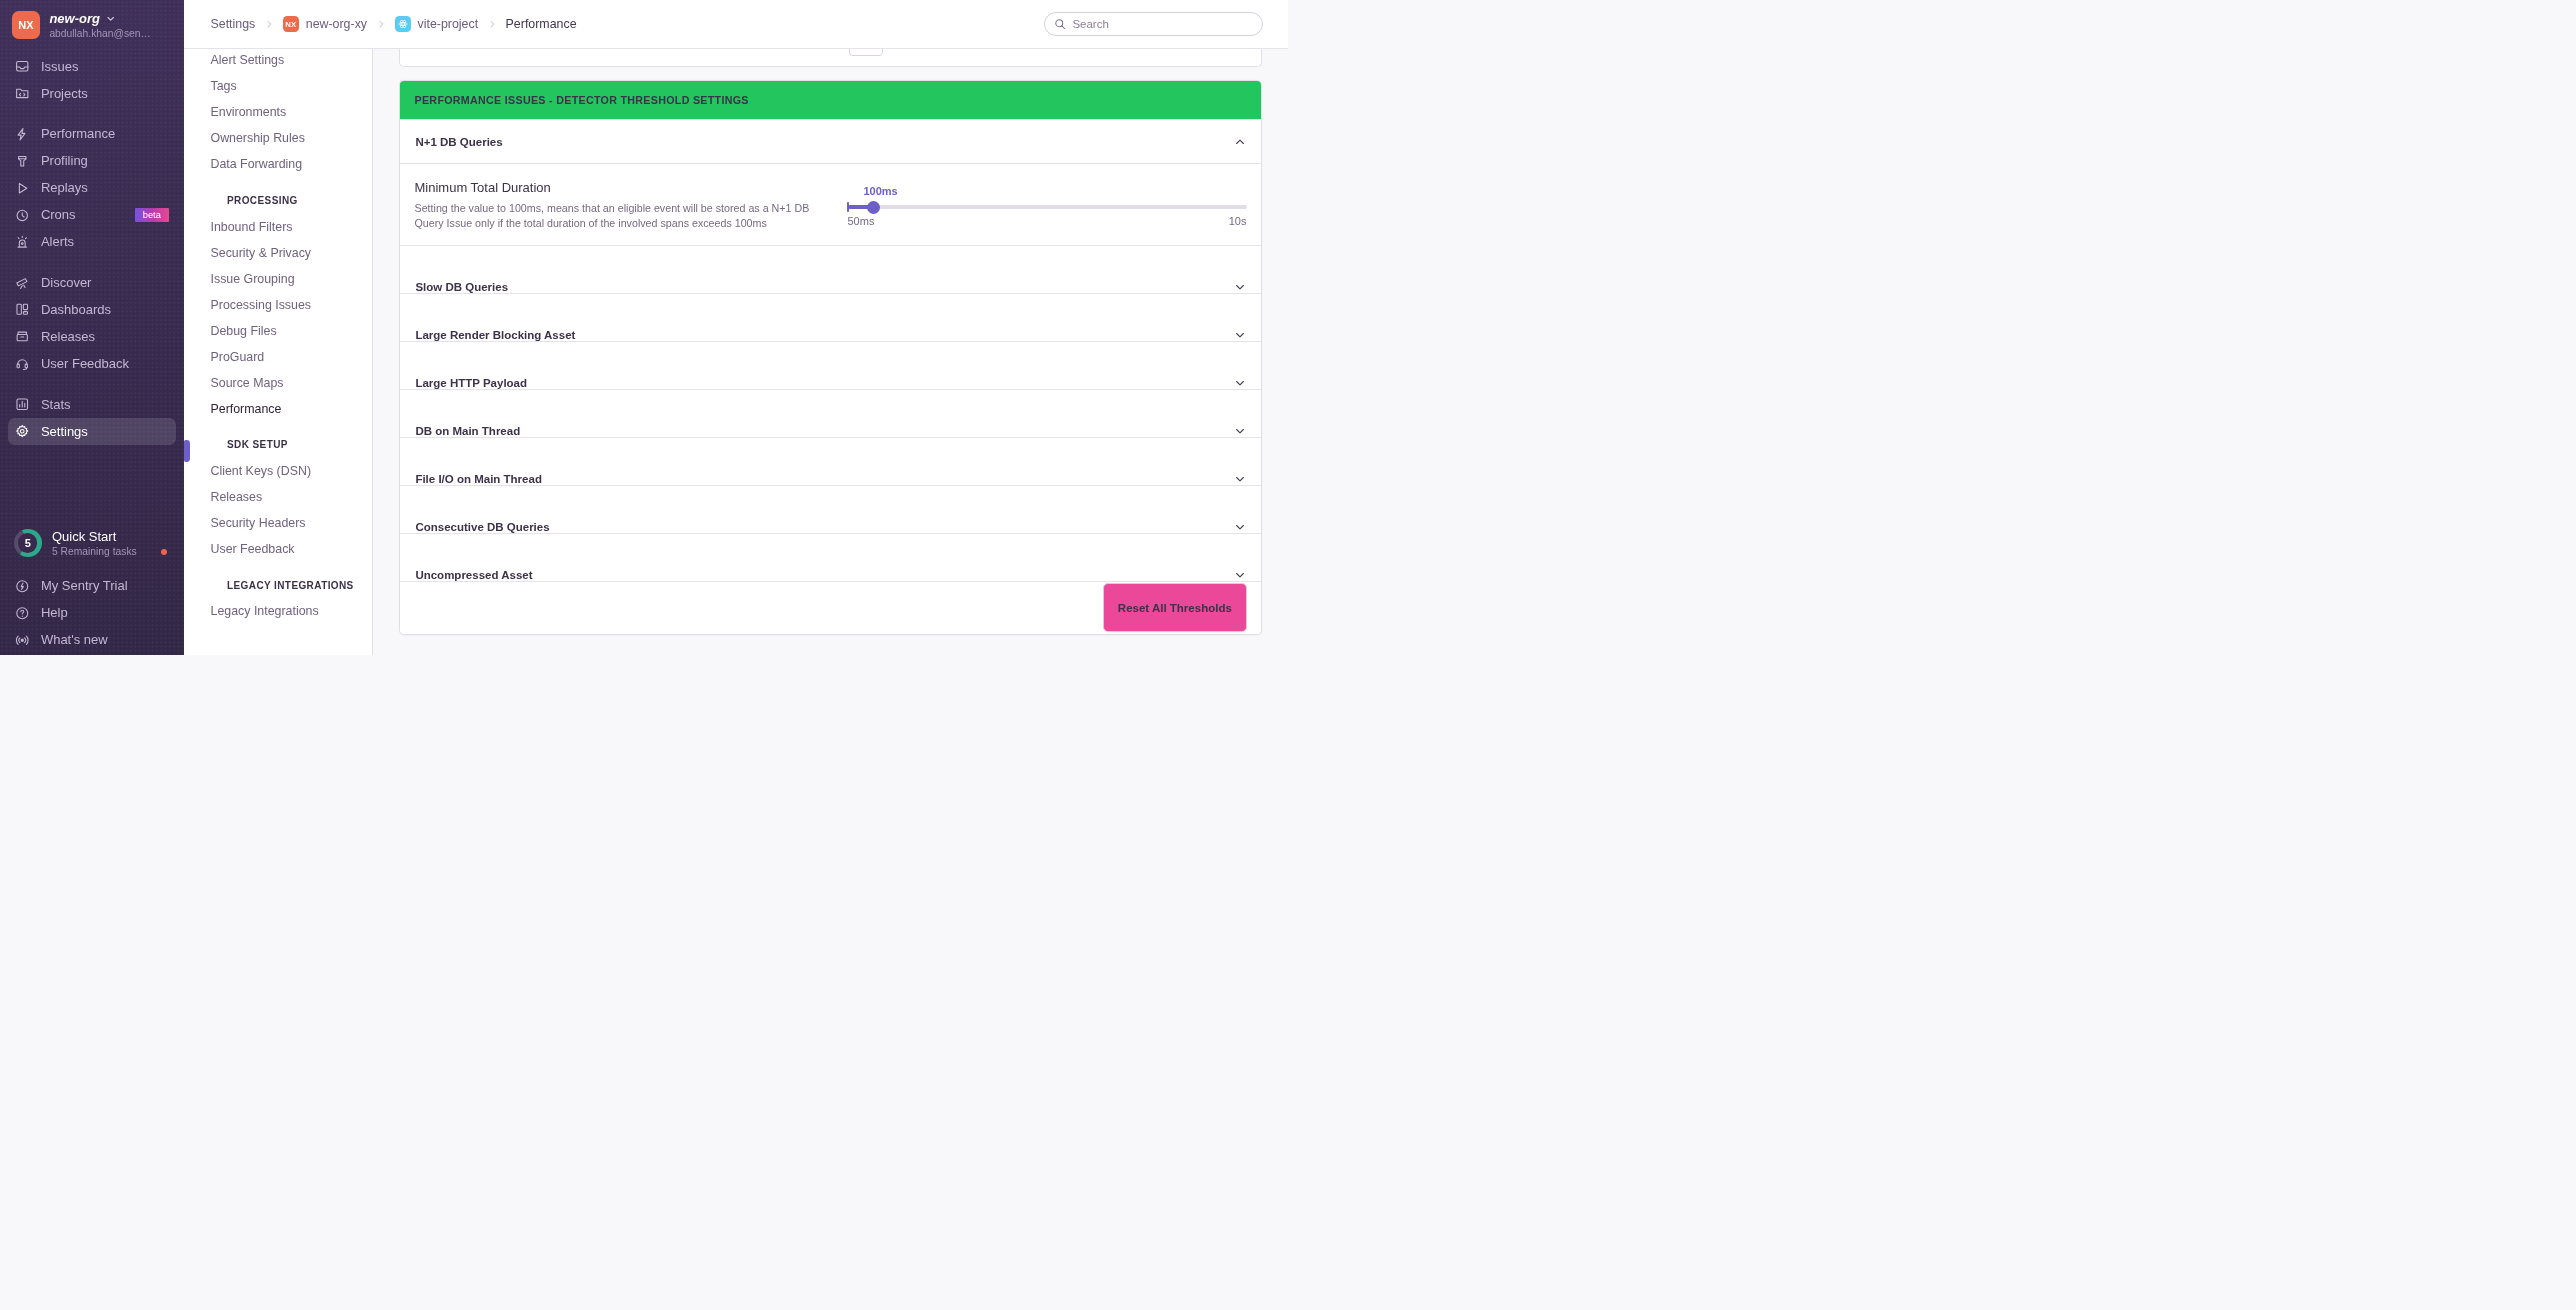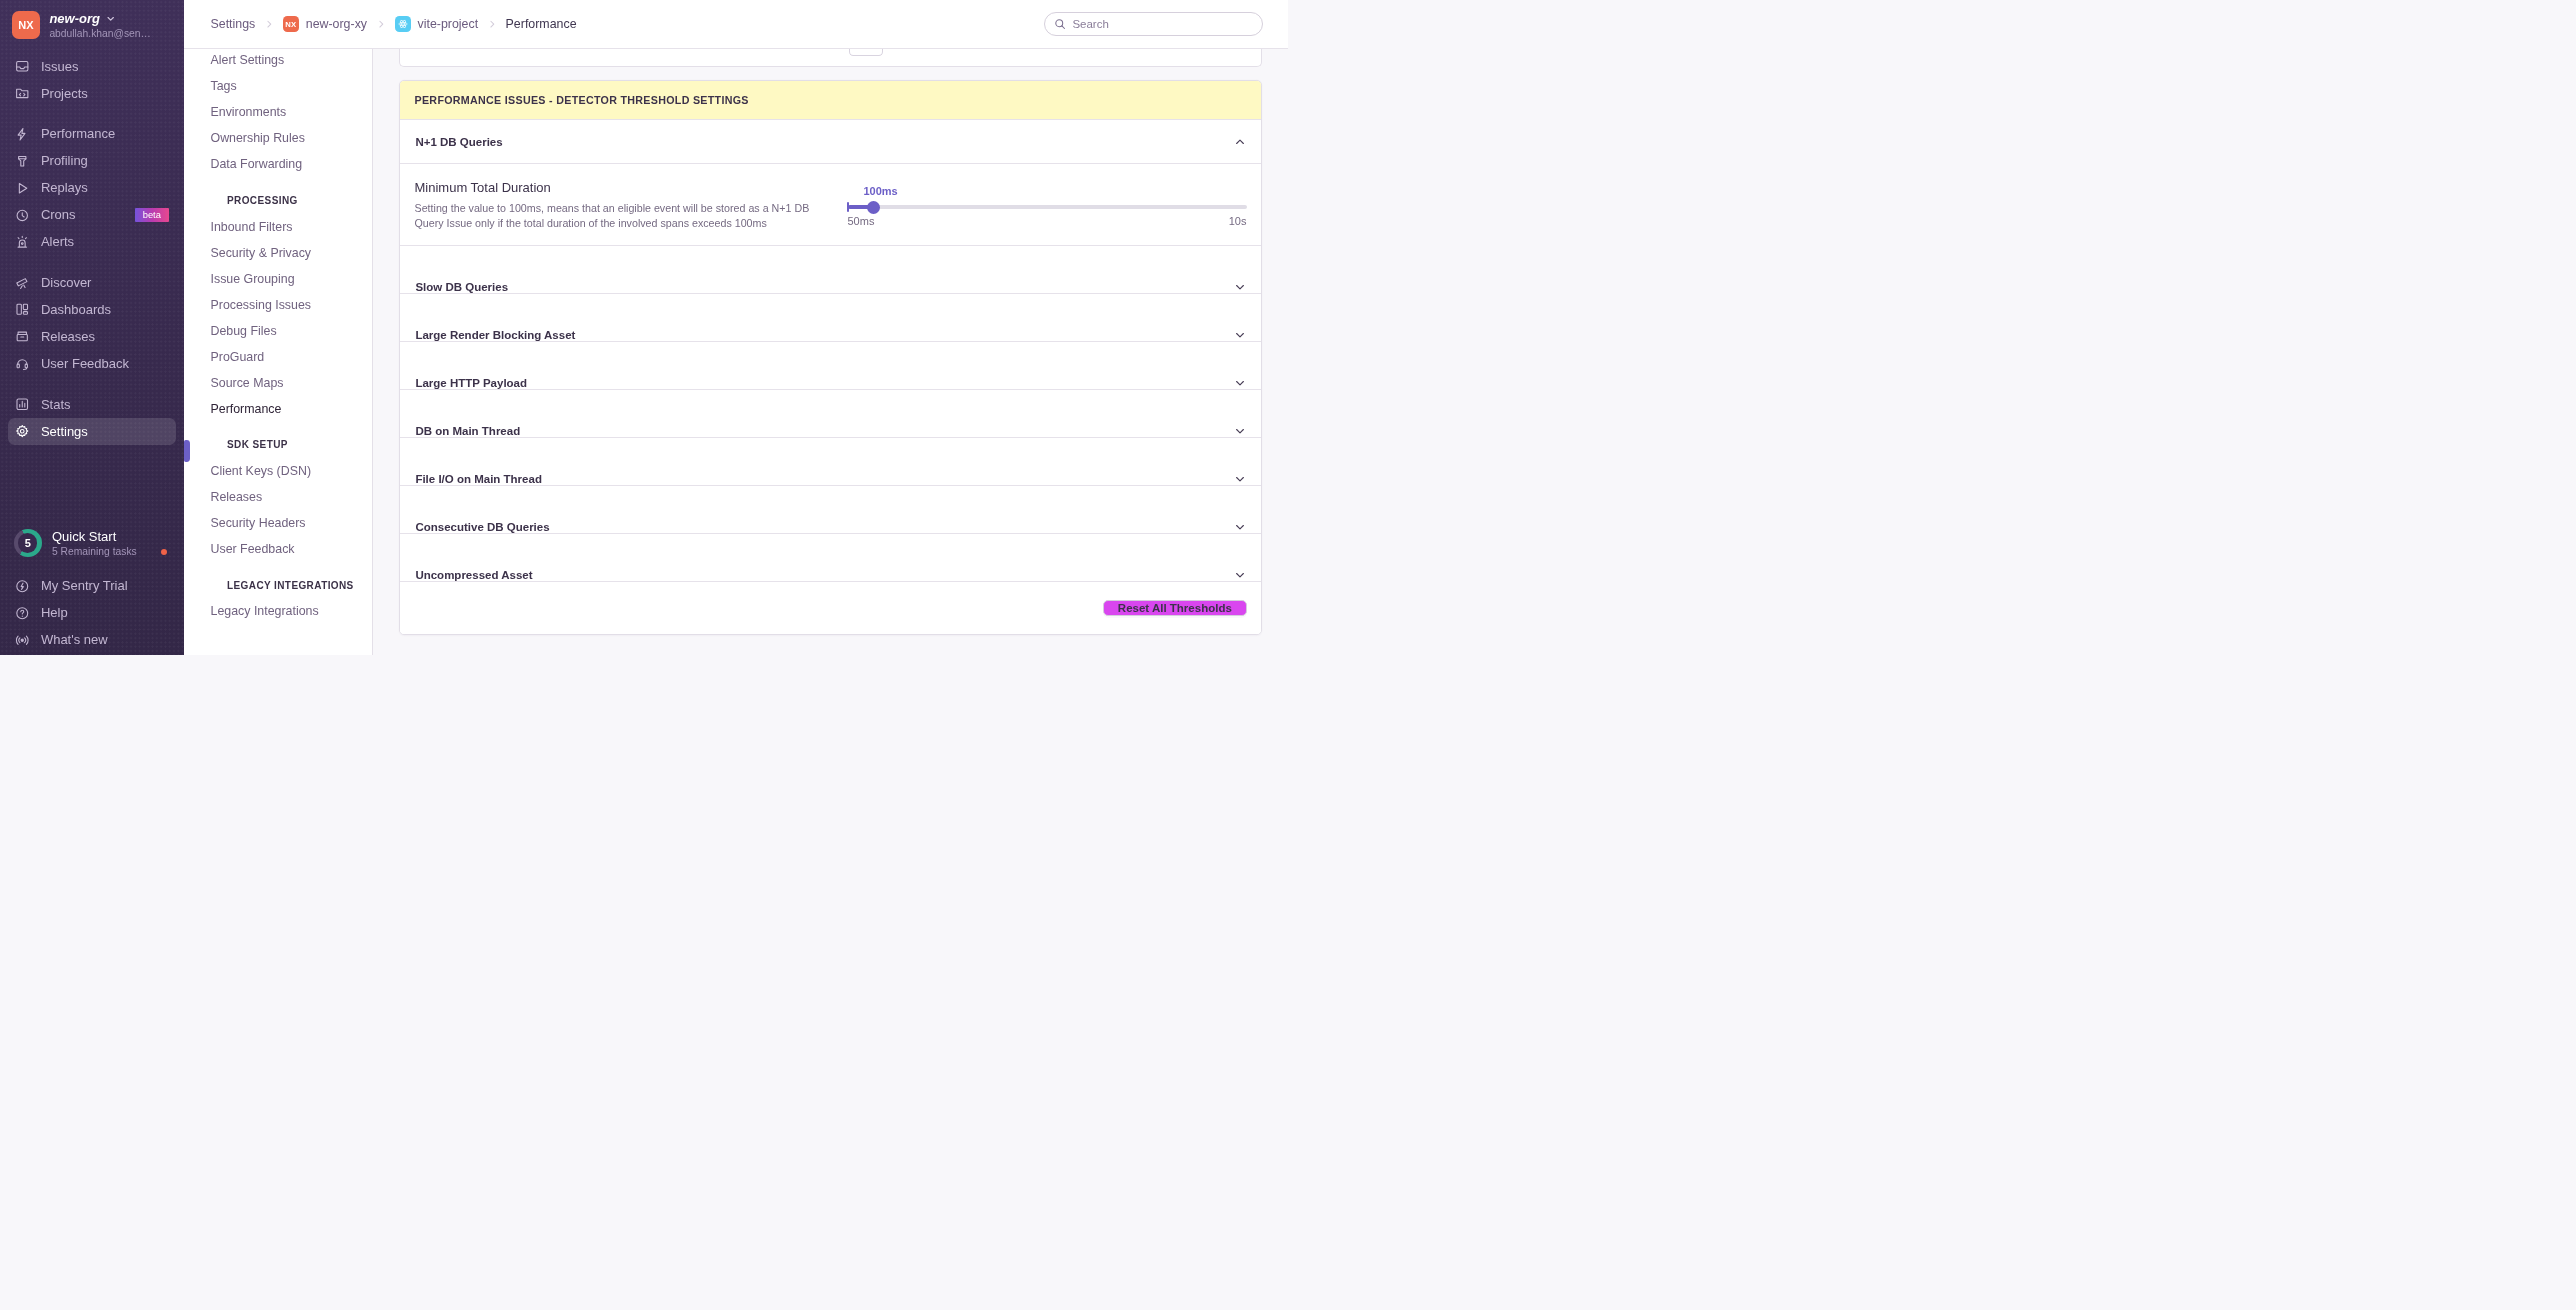--- a/index.html
+++ b/index.html
@@ -87,21 +87,21 @@
 
   
   .content { position:absolute; left:373px; top:49px; width:915px; height:606px; }
   .partial-card { position:relative; margin:0 26px; height:18px; background:#fff;
     border:0.9px solid #e3dfe8; border-top:none; border-radius:0 0 5.1px 5.1px; }
   .partial-control { position:absolute; left:449px; top:-0.9px; width:34px; height:7.7px;
     background:#fff; border:0.9px solid #d9d4e0; border-top:none; border-radius:0 0 4.3px 4.3px; }
 
   .panel { margin:13px 26px 0; background:#fff; border:0.9px solid #e2dee7; border-radius:5.1px;
     box-shadow:0 0.9px 1.7px rgba(43,22,66,0.04); overflow:hidden; }
-  .panel-header { height:39px; background:#fef9c3; border-bottom:0.9px solid #e6e2ea; display:flex; align-items:center;
+  .panel-header { height:39px; background:#22c55e; border-bottom:0.9px solid #e6e2ea; display:flex; align-items:center;
     padding:0 14.5px; font-size:10.7px; font-weight:bold; letter-spacing:0.3px; color:#3c324a; }
   .acc-row { height:43px; display:flex; align-items:center; justify-content:space-between; padding:0 15.4px;
     font-size:11.5px; font-weight:bold; color:#3c324a; cursor:pointer; background:#fff;gap:8px; }
   .acc-row.collapsed { height:48px; border-top:0.9px solid #e6e2ea;align-items:flex-end; }
   .chev { color:#493f57; display:flex; }
 
   .detail { display:flex; border-top:0.9px solid #e6e2ea; padding:15.4px 14.5px 14.5px; background:#fff; }
   .detail-left { width:421px; }
   .d-label { font-size:13px; color:#3c324a; line-height:17px; }
   .d-desc { font-size:10.7px; color:#756a82; line-height:14.5px; margin-top:5.1px; }
@@ -109,21 +109,21 @@
   .slider-value { font-size:11px; font-weight:bold; color:#6c5fc7; margin-left:calc(7% - 12px); margin-top:6px; }
   .track { position:relative; height:4.3px; background:#e0dde6; border-radius:2.6px; margin-top:7.7px; }
   .track-fill { position:absolute; left:0; top:0; height:4.3px; width:6.7%; background:#6c5fc7; border-radius:2.6px; }
   .track-cap { position:absolute; left:-0.9px; top:-2.6px; width:2.6px; height:9.4px; background:#6c5fc7; border-radius:1.7px; }
   .thumb { position:absolute; left:calc(6.7% - 6.8px); top:-4.3px; width:13px; height:13px; border-radius:50%;
     background:#6c5fc7; cursor:pointer; }
   .range-labels { display:flex; justify-content:space-between; margin-top:6px; font-size:11px; color:#756a82; }
 
   .panel-footer { border-top:0.9px solid #e6e2ea; height:53px; display:flex; align-items:center; justify-content:flex-end;
     padding:0 14.5px; background:#fff; }
-  .reset-btn { height:16px; padding:0 13.7px; background:#d946ef; border:0.9px solid #d5cedd; border-radius:5.1px;
+  .reset-btn { height:49px; padding:0 13.7px; background:#ec4899; border:0.9px solid #d5cedd; border-radius:5.1px;
     font-size:11.5px; font-weight:bold; color:#3c324a; cursor:pointer; font-family:"Liberation Sans", sans-serif;
     box-shadow:0 1.7px 0 rgba(50,20,80,0.03); }
 </style>
 </head>
 <body>
 
 <div class="screen">
 
   <div class="sidebar">
     <div class="org-header">

